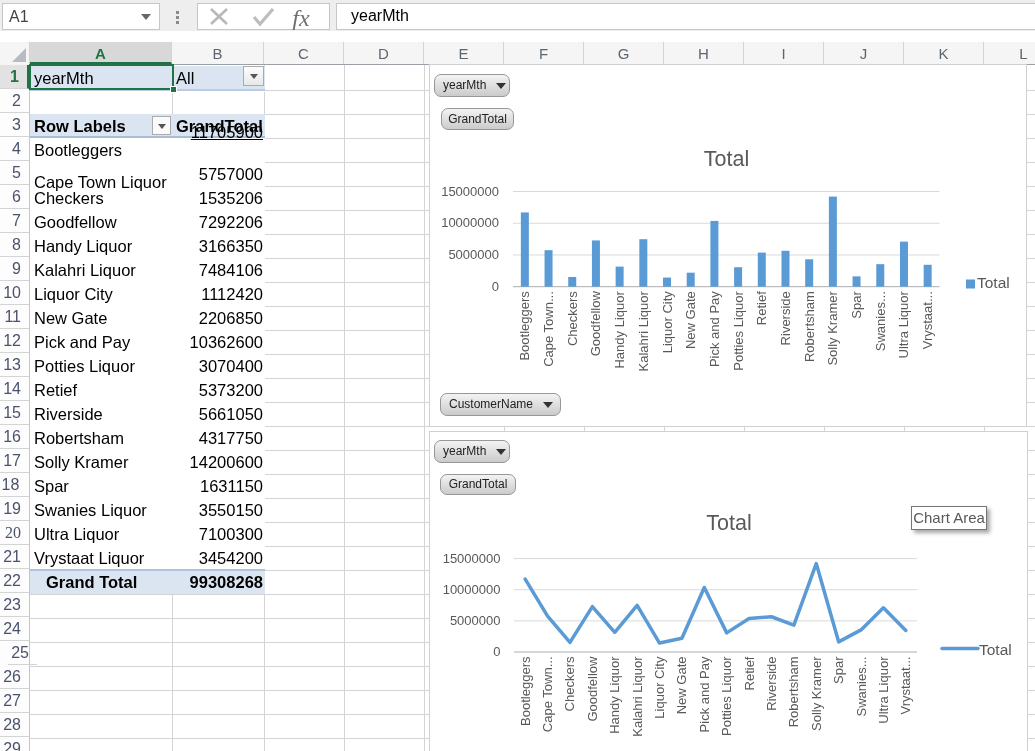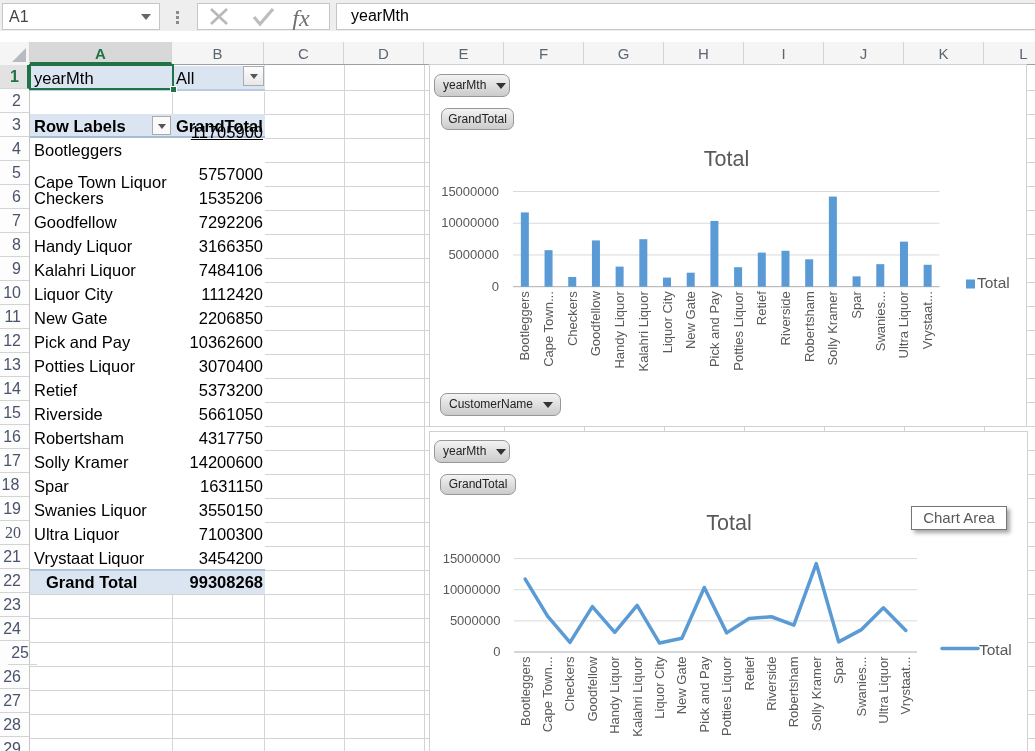--- a/index.html
+++ b/index.html
@@ -61,21 +61,21 @@
     border-right:4px solid transparent; border-top:5px solid #555; }
 
   
   .chart { position:absolute; background:#fff; border:1px solid #d0d0d0; }
   .fieldbtn { position:absolute; background:linear-gradient(#f3f3f3,#cbcbcb);
     border:1px solid #979797; border-radius:7px; font-size:12px; color:#222;
     padding-left:8px; white-space:nowrap; }
   .fieldbtn .arr { display:inline-block; width:0; height:0; margin-left:10px;
     border-left:5px solid transparent; border-right:5px solid transparent;
     border-top:6px solid #333; vertical-align:middle; }
-  #tooltip { left:911px; top:506px; width:96px; height:24px; background:#fff;
+  #tooltip { left:911px; top:506px; width:76px; height:24px; background:#fff;
     border:1px solid #767676; box-shadow:3px 3px 4px rgba(0,0,0,0.35);
     font-size:15px; color:#595959; text-align:center; line-height:22px; }
 </style>
 </head>
 <body>
 <div id="stage">
 
   <div class="abs" id="topstrip"></div>
   <div class="abs whitebox" id="namebox"></div>
   <div class="abs" id="nameboxtxt">A1</div>

